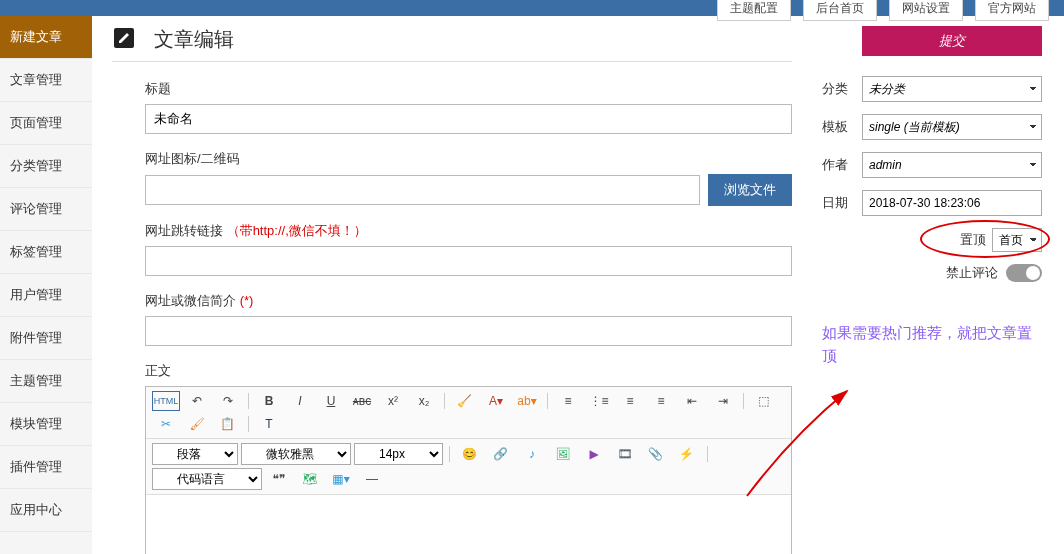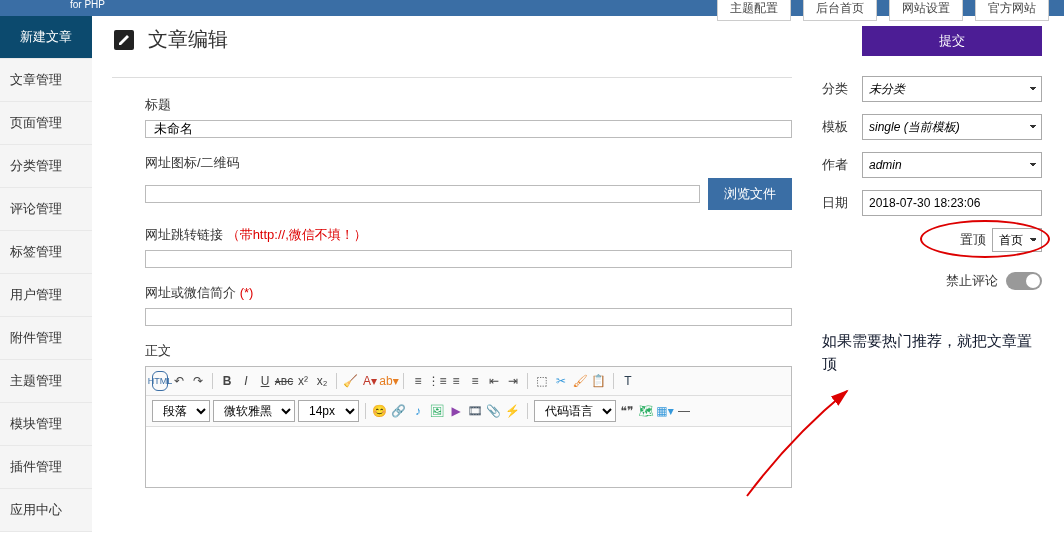--- a/index.html
+++ b/index.html
@@ -4,76 +4,75 @@
 <style>
 * { margin: 0; padding: 0; box-sizing: border-box; }
 body { font-family: "Microsoft YaHei", Arial, sans-serif; font-size: 13px; color: #333; background: #fff; width: 1064px; }
 .topbar { background: #3a6ea5; height: 16px; position: relative; }
 .topbar-text { color: #fff; font-size: 10px; padding-left: 70px; line-height: 10px; }
 .topnav { position: absolute; right: 15px; top: -4px; display: flex; gap: 12px; }
 .topnav-item { background: #fff; color: #444; font-size: 12px; padding: 3px 12px; border: 1px solid #ccc; }
 .container { display: flex; }
 .sidebar { width: 92px; background: #f5f5f5; }
 .sidebar-item { padding: 12px 10px; font-size: 13px; color: #333; border-bottom: 1px solid #e8e8e8; cursor: pointer; }
-.sidebar-item.active { background: #0c4a6e; color: #fff; text-align: center; }
+.sidebar-item.active { background: #a16207; color: #fff; }
 .main { flex: 1; padding: 10px 20px 0 20px; display: flex; gap: 30px; }
 .main-left { flex: 1; max-width: 680px; }
 .main-right { width: 220px; position: relative; }
-.page-title-row { display: flex; align-items: center; gap: 12px; border-bottom: 1px solid #ddd; padding-bottom: 24px; margin-bottom: 18px; }
+.page-title-row { display: flex; gap: 18px; border-bottom: 1px solid #ddd; padding-bottom: 8px; margin-bottom: 18px; }
 .page-title { font-size: 20px; font-weight: normal; }
 .edit-icon { width: 24px; height: 24px; }
 .form-group { margin-bottom: 16px; margin-left: 33px; }
 .form-label { display: block; font-size: 13px; margin-bottom: 6px; color: #333; }
 .form-label .req { color: #d00; }
-.form-input { width: 100%; height: 18px; border: 1px solid #bbb; padding: 4px 8px; font-size: 13px; }
+.form-input { width: 100%; height: 30px; border: 1px solid #bbb; padding: 4px 8px; font-size: 13px; }
 .row-inline { display: flex; gap: 8px; align-items: center; }
 .row-inline .form-input { flex: 1; }
 .btn-primary { background: #3a6ea5; color: #fff; border: none; padding: 7px 16px; font-size: 13px; cursor: pointer; }
-.submit-btn { width: 180px; height: 30px; background: #4c1d95; color: #fff; border: none; text-align: center; line-height: 30px; cursor: pointer; margin-bottom: 20px; margin-left: 40px; }
+.submit-btn { width: 180px; height: 30px; background: #be185d; color: #fff; border: none; text-align: center; line-height: 30px; cursor: pointer; margin-bottom: 20px; margin-left: 40px; font-style: italic; }
 
 .side-row { display: flex; align-items: center; margin-bottom: 12px; }
 .side-label { width: 40px; font-size: 13px; color: #333; }
 .side-select, .side-input { flex: 1; height: 26px; border: 1px solid #aaa; padding: 2px 6px; font-size: 12px; background: #fff; }
 .side-select { appearance: none; -webkit-appearance: none; padding-right: 18px; background-image: linear-gradient(45deg, transparent 50%, #333 50%), linear-gradient(135deg, #333 50%, transparent 50%); background-position: right 8px center, right 4px center; background-size: 4px 4px, 4px 4px; background-repeat: no-repeat; font-style: italic; }
 
-.pin-row { display: flex; align-items: center; justify-content: flex-end; gap: 6px; margin-bottom: 20px; position: relative; }
+.pin-row { display: flex; align-items: center; justify-content: flex-end; gap: 6px; margin-bottom: 12px; position: relative; }
 .pin-label { font-size: 13px; }
 .pin-select { height: 24px; border: 1px solid #aaa; padding: 2px 18px 2px 6px; font-size: 12px; background: #fff; appearance: none; -webkit-appearance: none; background-image: linear-gradient(45deg, transparent 50%, #333 50%), linear-gradient(135deg, #333 50%, transparent 50%); background-position: right 8px center, right 4px center; background-size: 4px 4px, 4px 4px; background-repeat: no-repeat; }
 .pin-ellipse { position: absolute; right: -8px; top: -8px; width: 130px; height: 38px; border: 2px solid #d00; border-radius: 50%; pointer-events: none; }
 
 .toggle-row { display: flex; align-items: center; justify-content: flex-end; gap: 8px; margin-bottom: 20px; }
 .toggle { width: 36px; height: 18px; background: #999; border-radius: 9px; position: relative; cursor: pointer; }
 .toggle::after { content: ""; position: absolute; right: 2px; top: 2px; width: 14px; height: 14px; background: #fff; border-radius: 50%; }
 
-.annotation { color: #0f172a; font-size: 15px; line-height: 1.5; margin-top: 40px; text-align: left; padding-left: 0px; }
+.annotation { color: #8b5cf6; font-size: 15px; line-height: 1.5; margin-top: 40px; text-align: left; padding-left: 0px; }
 
 .editor-box { border: 1px solid #bbb; }
 .editor-toolbar { border-bottom: 1px solid #ddd; padding: 4px 6px; display: flex; flex-wrap: wrap; align-items: center; gap: 3px; background: #fafafa; }
 .editor-toolbar.row2 { border-top: none; }
-.tb-btn { width: 16px; height: 20px; display: inline-flex; align-items: center; justify-content: center; font-size: 12px; color: #444; cursor: pointer; border-radius: 6px; }
+.tb-btn { width: 28px; height: 20px; display: inline-flex; align-items: center; justify-content: center; font-size: 12px; color: #444; cursor: pointer; border-radius: 0; }
 .tb-sep { width: 1px; height: 16px; background: #ccc; margin: 0 3px; }
-.tb-select { height: 22px; border: 1px solid #aaa; font-size: 12px; padding: 0 6px; background: #fff; }
+.tb-select { height: 22px; border: 1px solid #aaa; font-size: 12px; padding: 0 20px; background: #fff; }
 .html-btn { font-size: 9px; color: #3a6ea5; border: 1px solid #3a6ea5; padding: 1px 2px; }
 .editor-body { min-height: 60px; background: #fff; }
 
 .arrow-svg { position: absolute; left: -90px; top: 340px; pointer-events: none; }
 
 
 .ico-orange { color: #e67e22; }
 .ico-blue { color: #3498db; }
 .ico-green { color: #27ae60; }
 .ico-purple { color: #8e44ad; }
 .ico-red { color: #c0392b; }
 .ico-navy { color: #2c3e50; }
 </style>
 </head>
 <body>
 
 <div class="topbar">
-  <div class="topbar-text">for PHP</div>
   <div class="topnav">
     <div class="topnav-item">主题配置</div>
     <div class="topnav-item">后台首页</div>
     <div class="topnav-item">网站设置</div>
     <div class="topnav-item">官方网站</div>
   </div>
 </div>
 
 <div class="container">
   <div class="sidebar">

